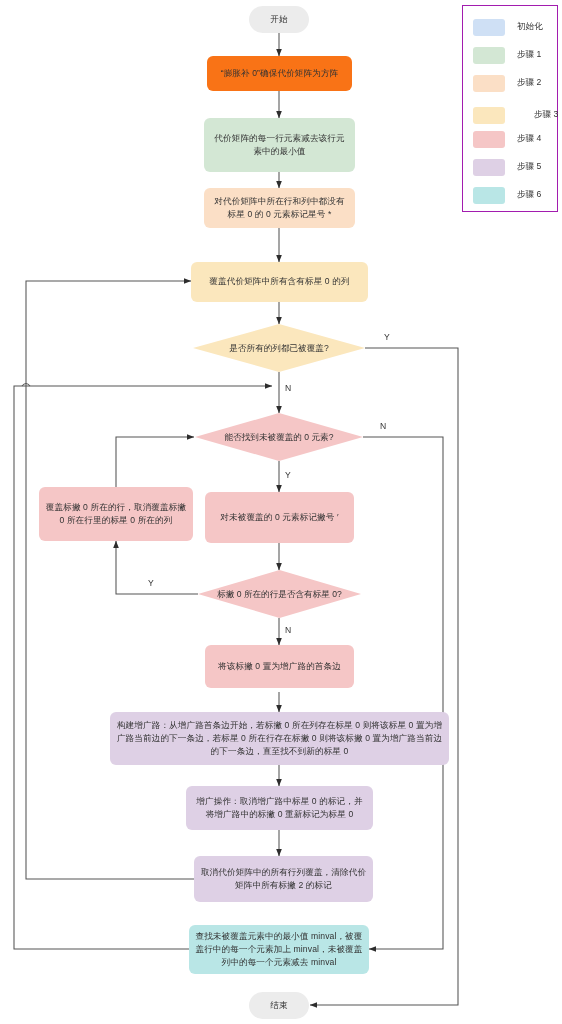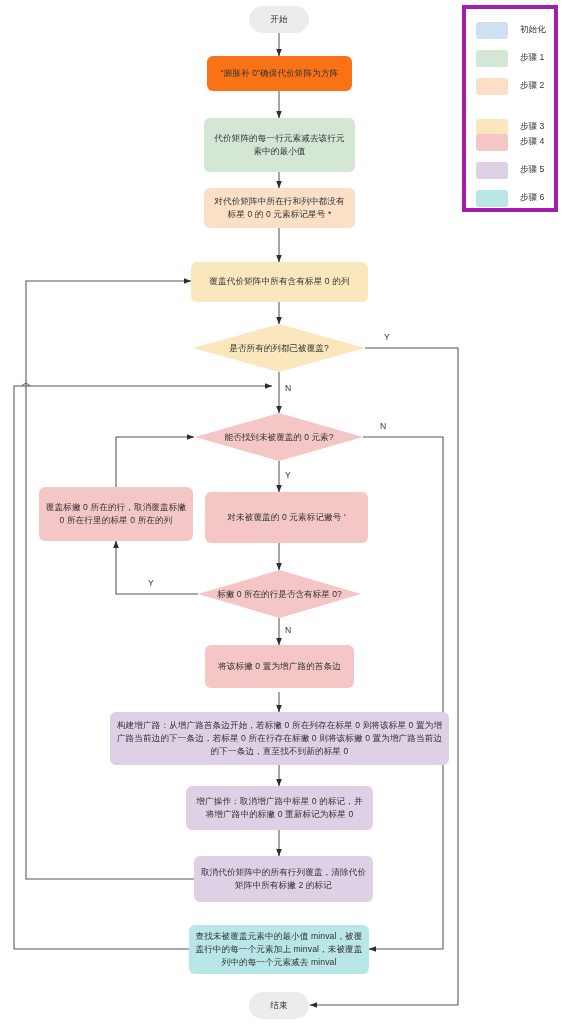--- a/index.html
+++ b/index.html
@@ -33,21 +33,21 @@
   .diamond-label{position:relative;z-index:3;font-size:8.6px;text-align:center;color:#333;line-height:1.4;}
 
   .edge-label{
     position:absolute;z-index:3;font-size:8.6px;color:#333333;
     background:transparent;
   }
 
   
   #legend{
     position:absolute;left:462px;top:5px;width:96px;height:207px;
-    border:4px solid #a21caf;background:#ffffff;box-sizing:border-box;
+    border:1px solid #a21caf;background:#ffffff;box-sizing:border-box;
     z-index:5;
   }
   .legend-row{
     position:absolute;left:10px;width:80px;height:18px;
     display:flex;align-items:center;
   }
   .legend-swatch{
     width:32px;height:17px;border-radius:3px;flex:0 0 auto;
   }
   .legend-text{
@@ -134,21 +134,21 @@
     <span class="diamond-label">是否所有的列都已被覆盖?</span>
   </div>
 
   <div class="diamond-wrap" style="left:195px;top:413px;width:168px;height:48px;">
     <svg class="diamond-shape" viewBox="0 0 168 48" preserveAspectRatio="none">
       <polygon points="84,0 168,24 84,48 0,24" fill="#f5c6c6"></polygon>
     </svg>
     <span class="diamond-label">能否找到未被覆盖的 0 元素?</span>
   </div>
 
-  <div class="node rect" style="left:205px;top:492px;width:163px;height:51px;background:#f5c6c6;">
+  <div class="node rect" style="left:205px;top:492px;width:149px;height:51px;background:#f5c6c6;">
     <span>对未被覆盖的 0 元素标记撇号 ′</span>
   </div>
 
   <div class="diamond-wrap" style="left:198px;top:570px;width:163px;height:48px;">
     <svg class="diamond-shape" viewBox="0 0 163 48" preserveAspectRatio="none">
       <polygon points="81.5,0 163,24 81.5,48 0,24" fill="#f5c6c6"></polygon>
     </svg>
     <span class="diamond-label">标撇 0 所在的行是否含有标星 0?</span>
   </div>
 
@@ -193,21 +193,21 @@
       <div class="legend-text">初始化</div>
     </div>
     <div class="legend-row" style="top:40px;">
       <div class="legend-swatch" style="background:#d3e7d4;"></div>
       <div class="legend-text">步骤 1</div>
     </div>
     <div class="legend-row" style="top:68px;">
       <div class="legend-swatch" style="background:#fbdfc6;"></div>
       <div class="legend-text">步骤 2</div>
     </div>
-    <div class="legend-row" style="top:109px;">
+    <div class="legend-row" style="top:100px;gap:17px;">
       <div class="legend-swatch" style="background:#fbe7bd;"></div>
       <div class="legend-text">步骤 3</div>
     </div>
     <div class="legend-row" style="top:124px;">
       <div class="legend-swatch" style="background:#f5c6c6;"></div>
       <div class="legend-text">步骤 4</div>
     </div>
     <div class="legend-row" style="top:152px;">
       <div class="legend-swatch" style="background:#ded0e5;"></div>
       <div class="legend-text">步骤 5</div>

